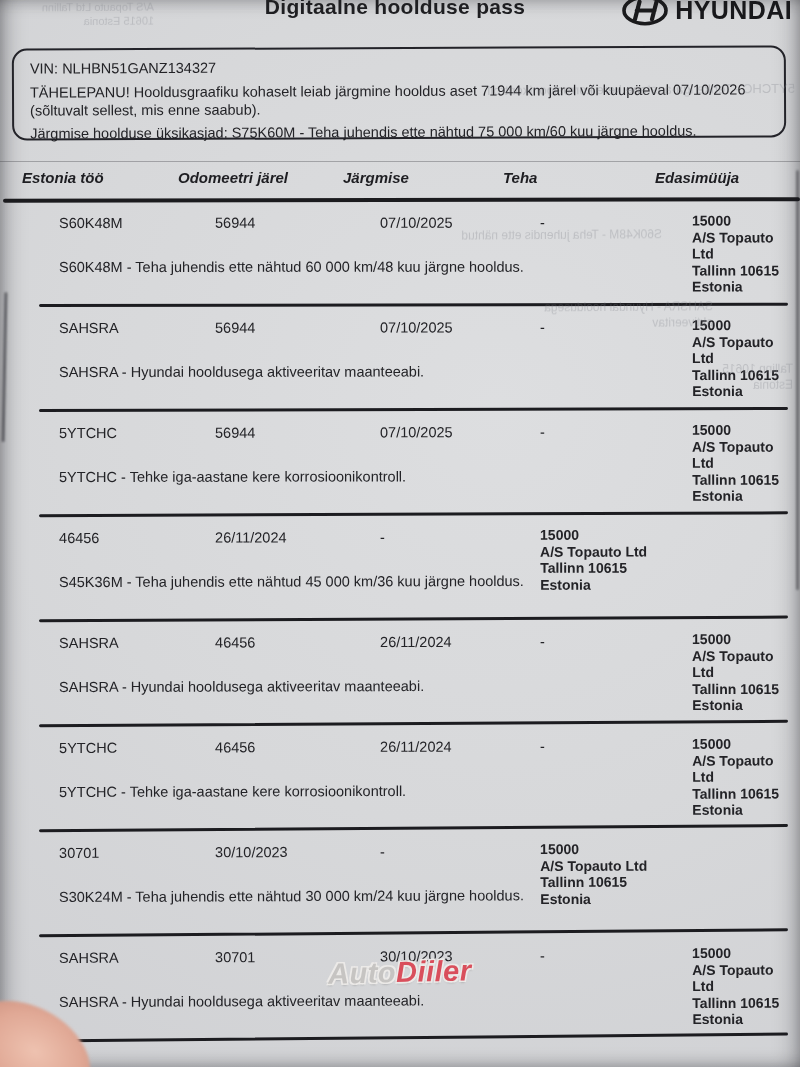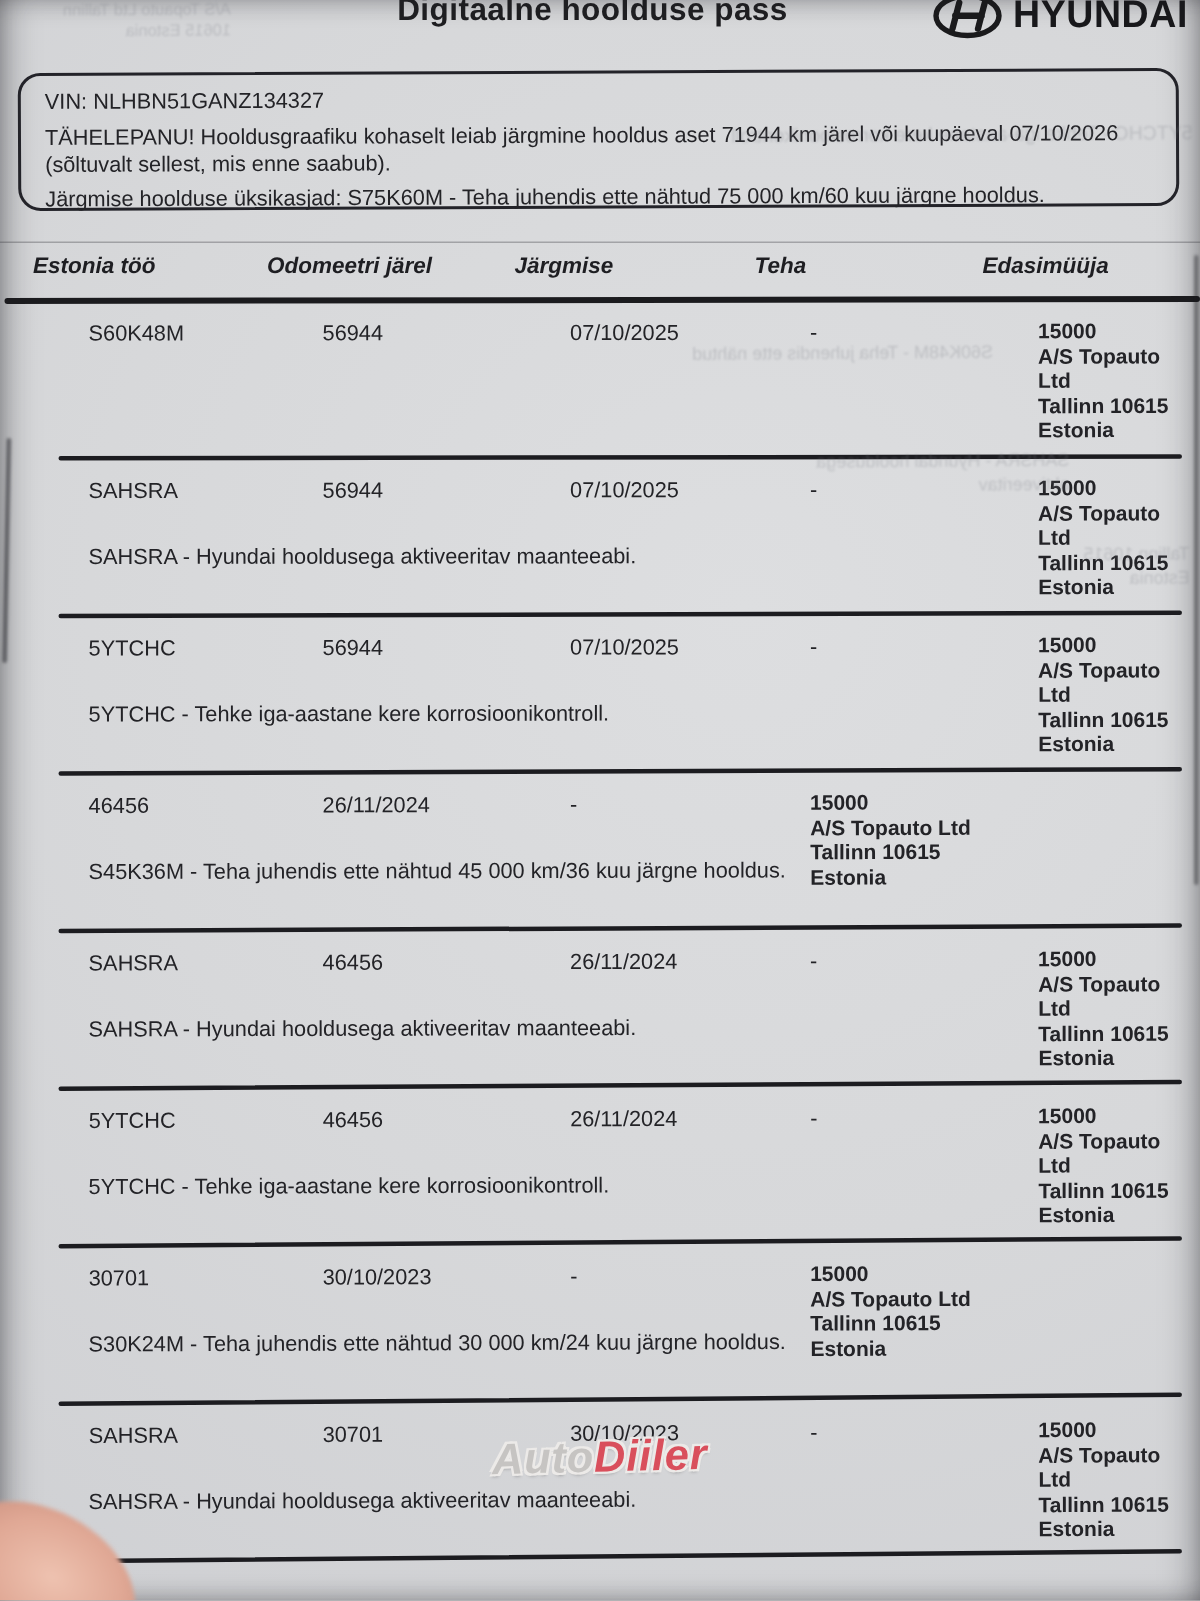--- a/index.html
+++ b/index.html
@@ -96,20 +96,21 @@
         <span>56944</span>
         <span>07/10/2025</span>
         <span>-</span>
         <span class="dealer">
           <span>15000</span>
           <span>A/S Topauto Ltd</span>
           <span>Tallinn 10615</span>
           <span>Estonia</span>
         </span>
       </div>
+      <div class="desc">S60K48M - Teha juhendis ette nähtud 60 000 km/48 kuu järgne hooldus.</div>
       <div class="sep"></div>
     </div>
 
     <div class="row-block" style="--tilt: -0.16deg;">
       <div class="row-inner">
         <span>SAHSRA</span>
         <span>56944</span>
         <span>07/10/2025</span>
         <span>-</span>
         <span class="dealer">

